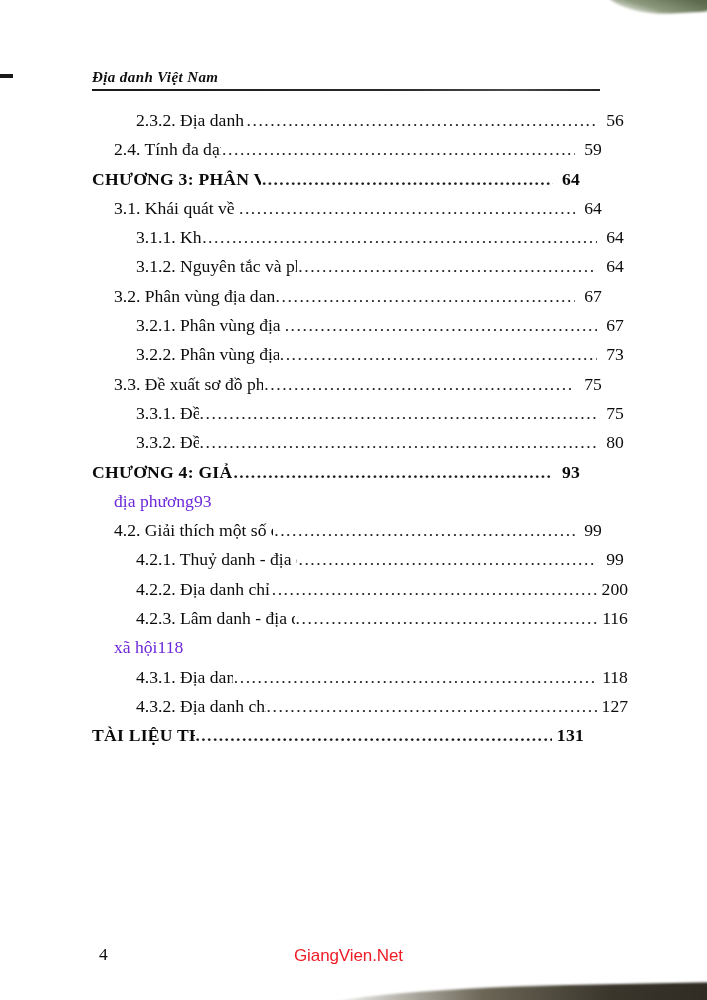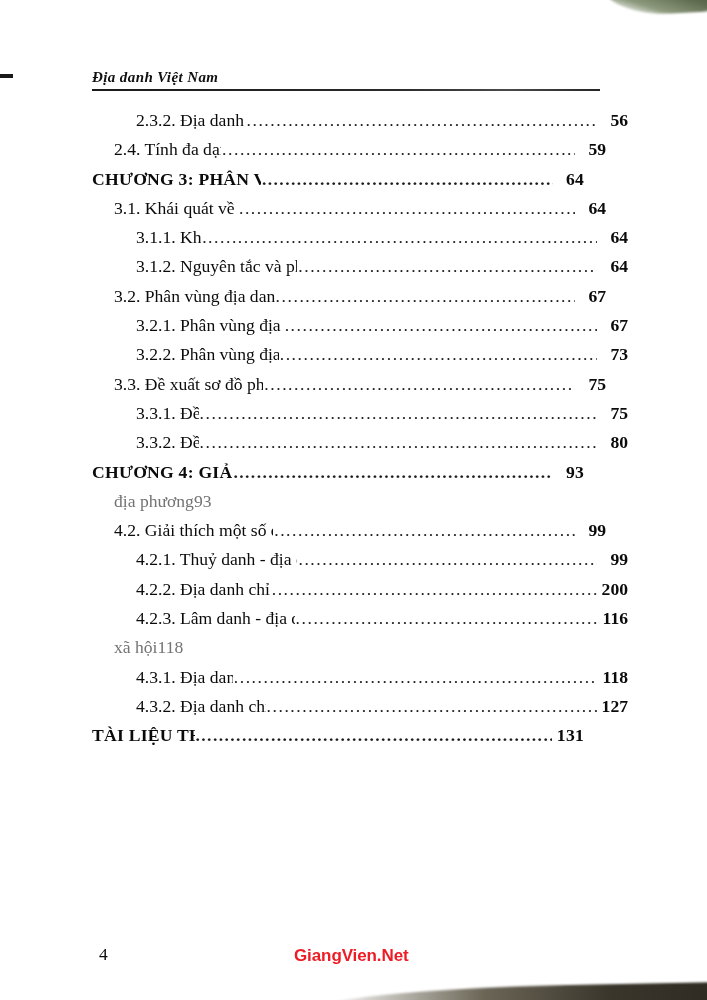--- a/index.html
+++ b/index.html
@@ -105,24 +105,23 @@
     letter-spacing: 1.55px;
     color: #1c1c1c;
     margin: 0 1px 0 1px;
     min-width: 0;
   }
   .toc-entry .leader::before {
     content: "........................................................................................................................";
   }
   .toc-entry .pageno {
     flex: 0 0 auto;
-    text-align: right;
+    text-align: center;
     min-width: 26px;
     padding-left: 4px;
-    font-weight: bold;
   }
 
   
   .lvl-chapter {
     font-weight: 700;
     letter-spacing: 0.25px;
     margin-left: 0px;
   }
   .lvl-chapter .leader { letter-spacing: 1.4px; }
   .lvl-1 { margin-left: 22px; }
@@ -137,40 +136,40 @@
     color: #0b0b0b;
     white-space: nowrap;
   }
   .toc-wrap.lvl-1 .wrap-first { margin-left: 22px; }
   .toc-wrap .wrap-second {
     display: flex;
     align-items: baseline;
     width: 100%;
     font-size: 17.6px;
     line-height: 29.3px;
-    color: #737373;
+    color: #6d28d9;
     white-space: nowrap;
     margin-left: 0;
   }
 
   
   .page-number {
     position: absolute;
     left: 99px;
     top: 944px;
     font-size: 17.5px;
     color: #0b0b0b;
   }
   .watermark {
     position: absolute;
     left: 294px;
     top: 946px;
     font-family: "Liberation Sans", "DejaVu Sans", sans-serif;
     font-size: 17px;
-    font-weight: 700;
+    font-weight: 400;
     letter-spacing: -0.1px;
   }
 </style>
 </head>
 <body>
 
 <div class="page">
 
   <div class="scan-edge-top-right"></div>
   <div class="scan-speck-left"></div>

